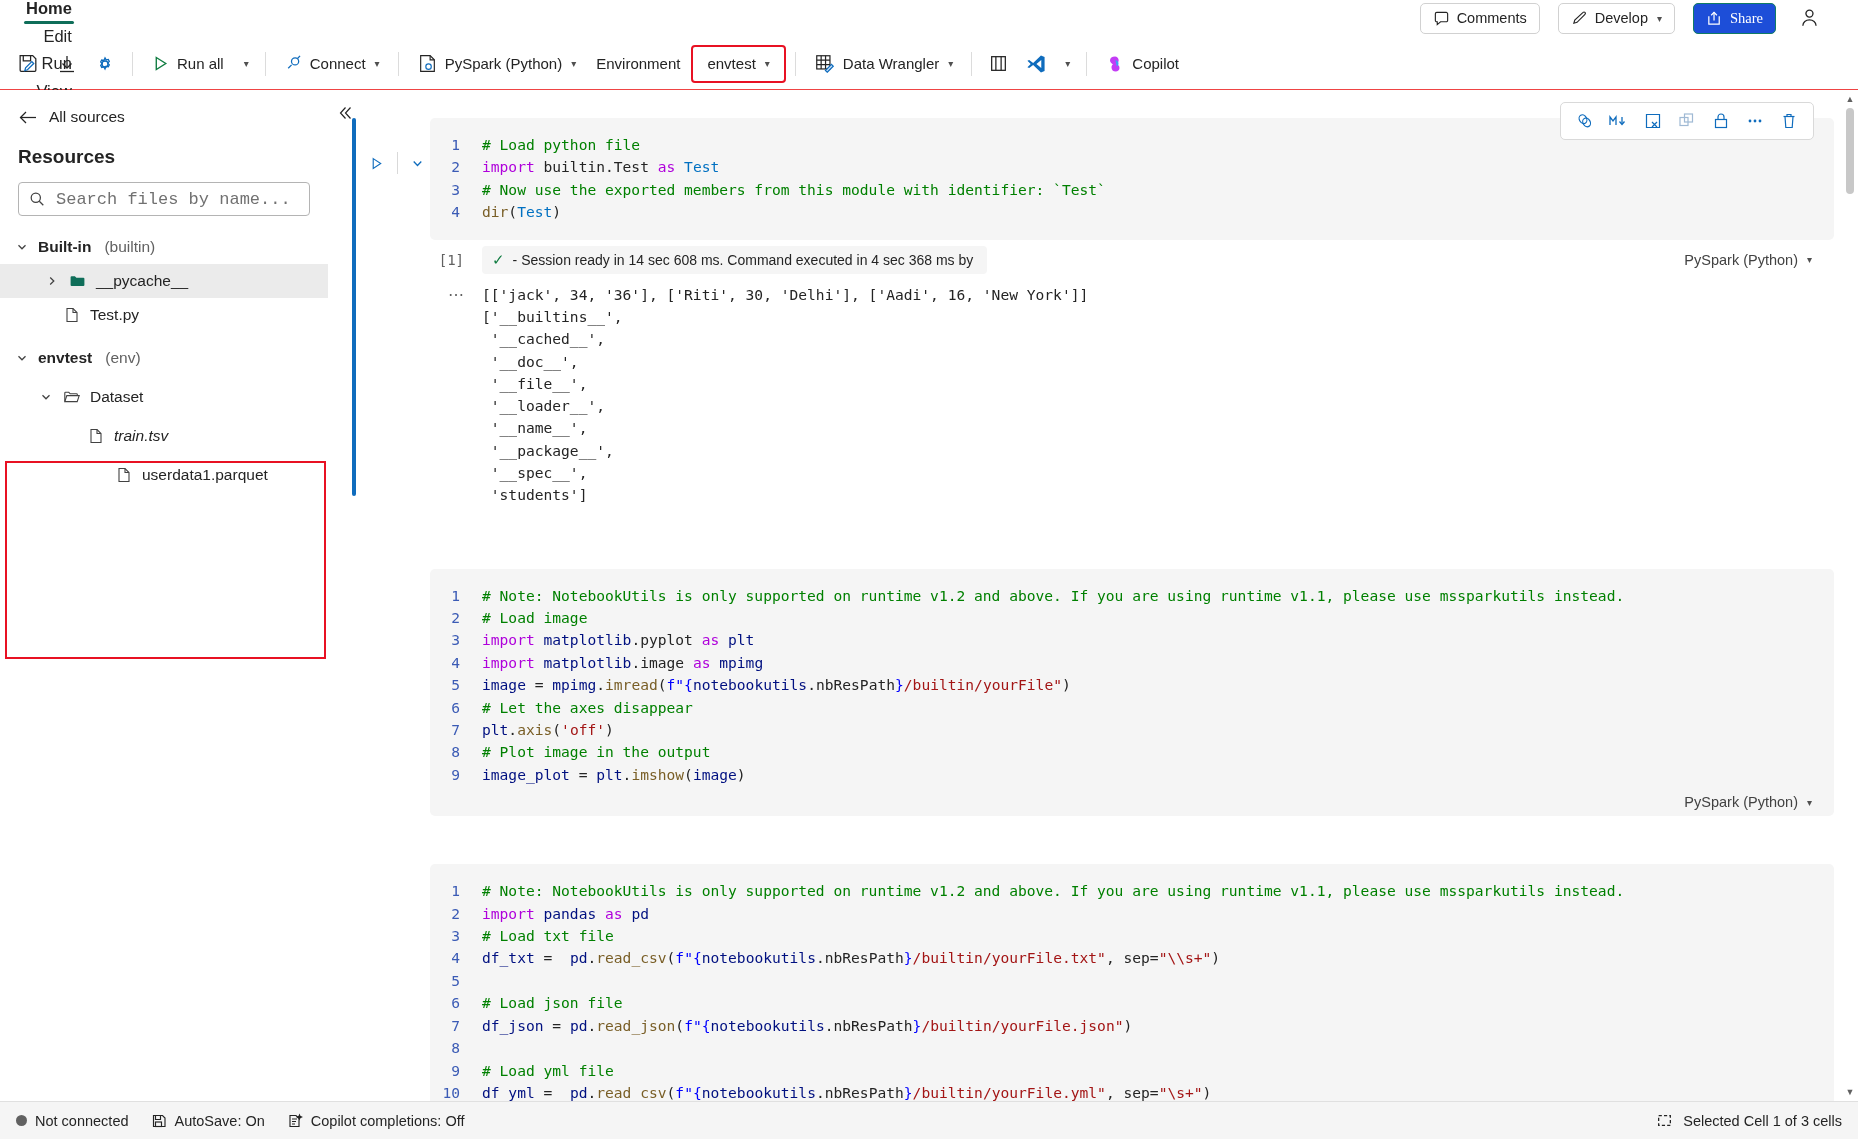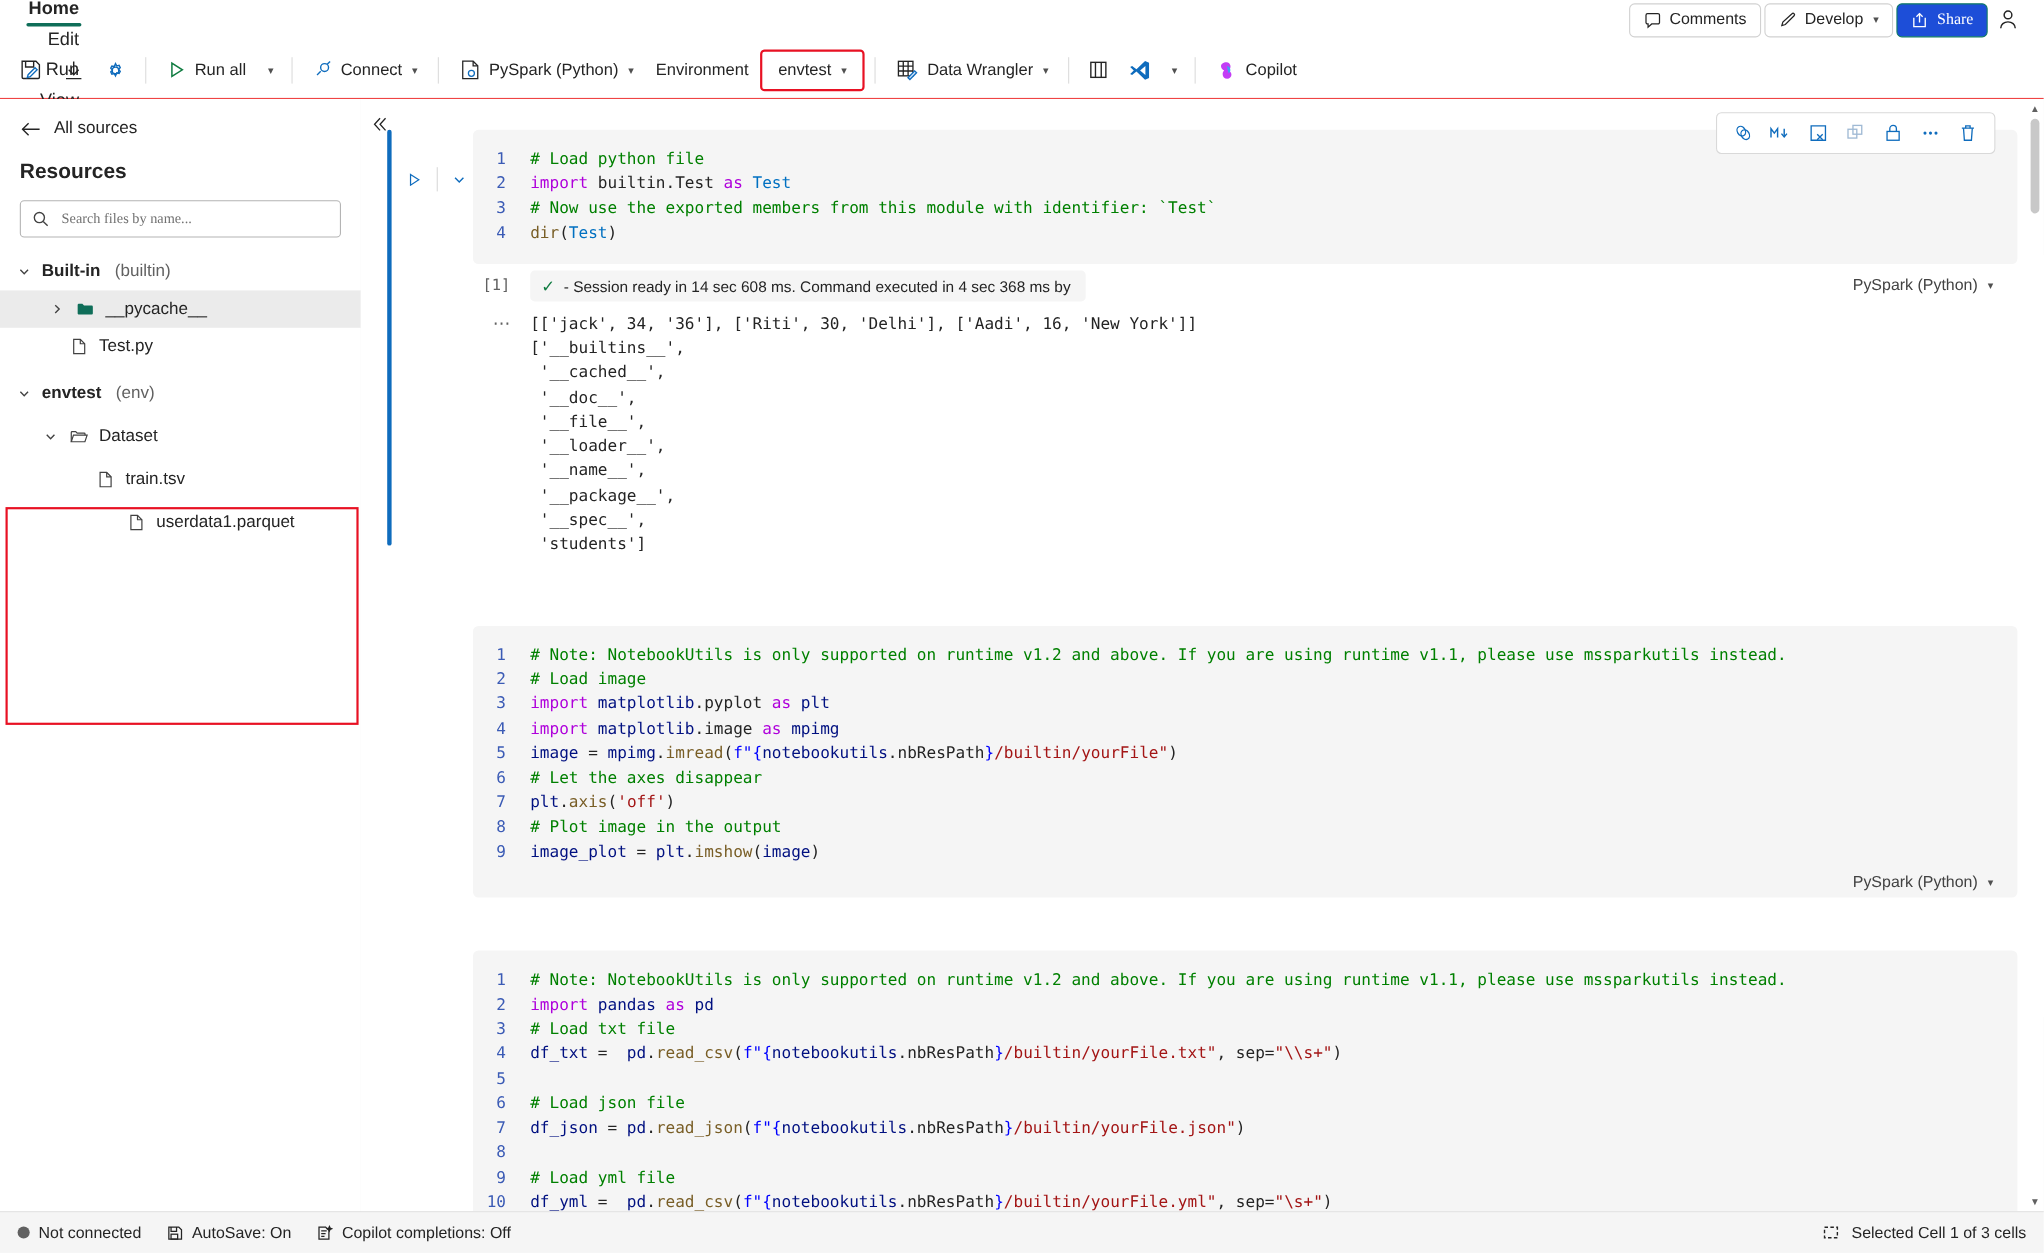--- a/index.html
+++ b/index.html
@@ -37,22 +37,22 @@
     position: absolute;
     left: 10px; right: 10px; bottom: 0;
     height: 2.5px;
     background: #0f6e59;
     border-radius: 2px;
   }
   .menubar-right {
     margin-left: auto;
     display: flex;
     align-items: center;
-    gap: 3px;
-    padding: 0 16px 4px 0;
+    gap: 18px;
+    padding: 0 32px 4px 0;
   }
   .pill-btn {
     display: flex; align-items: center; gap: 7px;
     height: 31px;
     padding: 0 12px;
     border: 1px solid #d1d1d1;
     border-radius: 5px;
     background: #fff;
     font-size: 14.5px;
     color: #242424;
@@ -141,22 +141,22 @@
     height: 34px;
     border: 1px solid #b4b4b4;
     border-radius: 4px;
     display: flex; align-items: center;
     gap: 9px;
     padding: 0 10px;
     background: #fff;
   }
   .sb-search input {
     border: none; outline: none;
-    font-size: 13px;
-    font-family: Liberation Serif, serif;
+    font-size: 17px;
+    font-family: Liberation Mono, monospace;
     color: #be185d;
     background: transparent;
     width: 100%;
   }
   .sb-search input::placeholder { color: #717171; }
 
   .tree { font-size: 15.5px; color: #242424; }
   .tree-row {
     display: flex; align-items: center;
     height: 34px;
@@ -622,21 +622,21 @@
         </span>
         <span class="tree-ico">
           <svg width="18" height="18" viewBox="0 0 18 18" fill="none" stroke="#424242" stroke-width="1.1">
             <path d="M1.8 13.6V5.1a.8.8 0 0 1 .8-.8h3.2l1.4 1.5h6.3a.8.8 0 0 1 .8.8v1"></path>
             <path d="M1.8 13.6l2-6h12.4l-2 6z"></path>
           </svg>
         </span>
         <span class="tree-label">Dataset</span>
       </div>
 
-      <div class="tree-row" style="padding-left:62px; margin-top:5px;">
+      <div class="tree-row" style="padding-left:62px; margin-top:5px;font-style:italic;">
         <span class="tree-chev"></span>
         <span class="tree-ico">
           <svg width="18" height="18" viewBox="0 0 18 18" fill="none" stroke="#424242" stroke-width="1.1">
             <path d="M4 2.5h6l4 4v9H4z"></path>
               <path d="M10 2.5v4h4"></path>
           </svg>
         </span>
         <span class="tree-label">train.tsv</span>
       </div>
 

